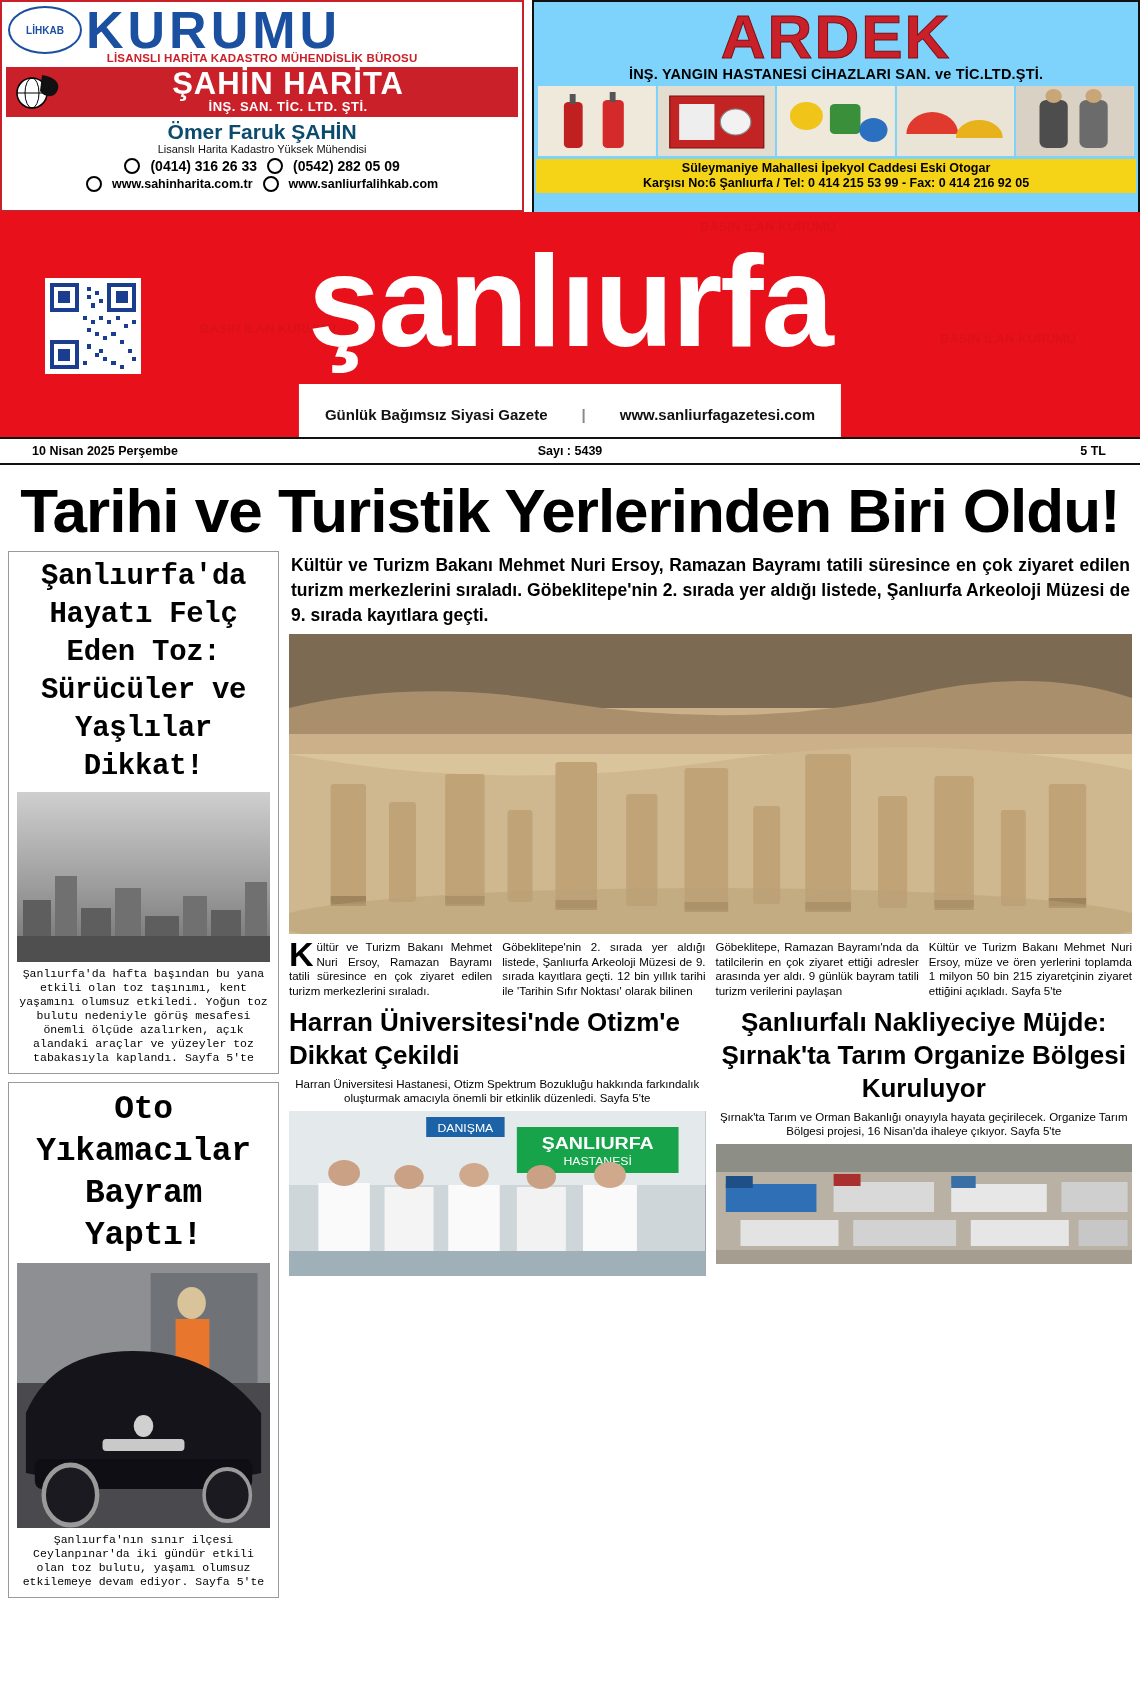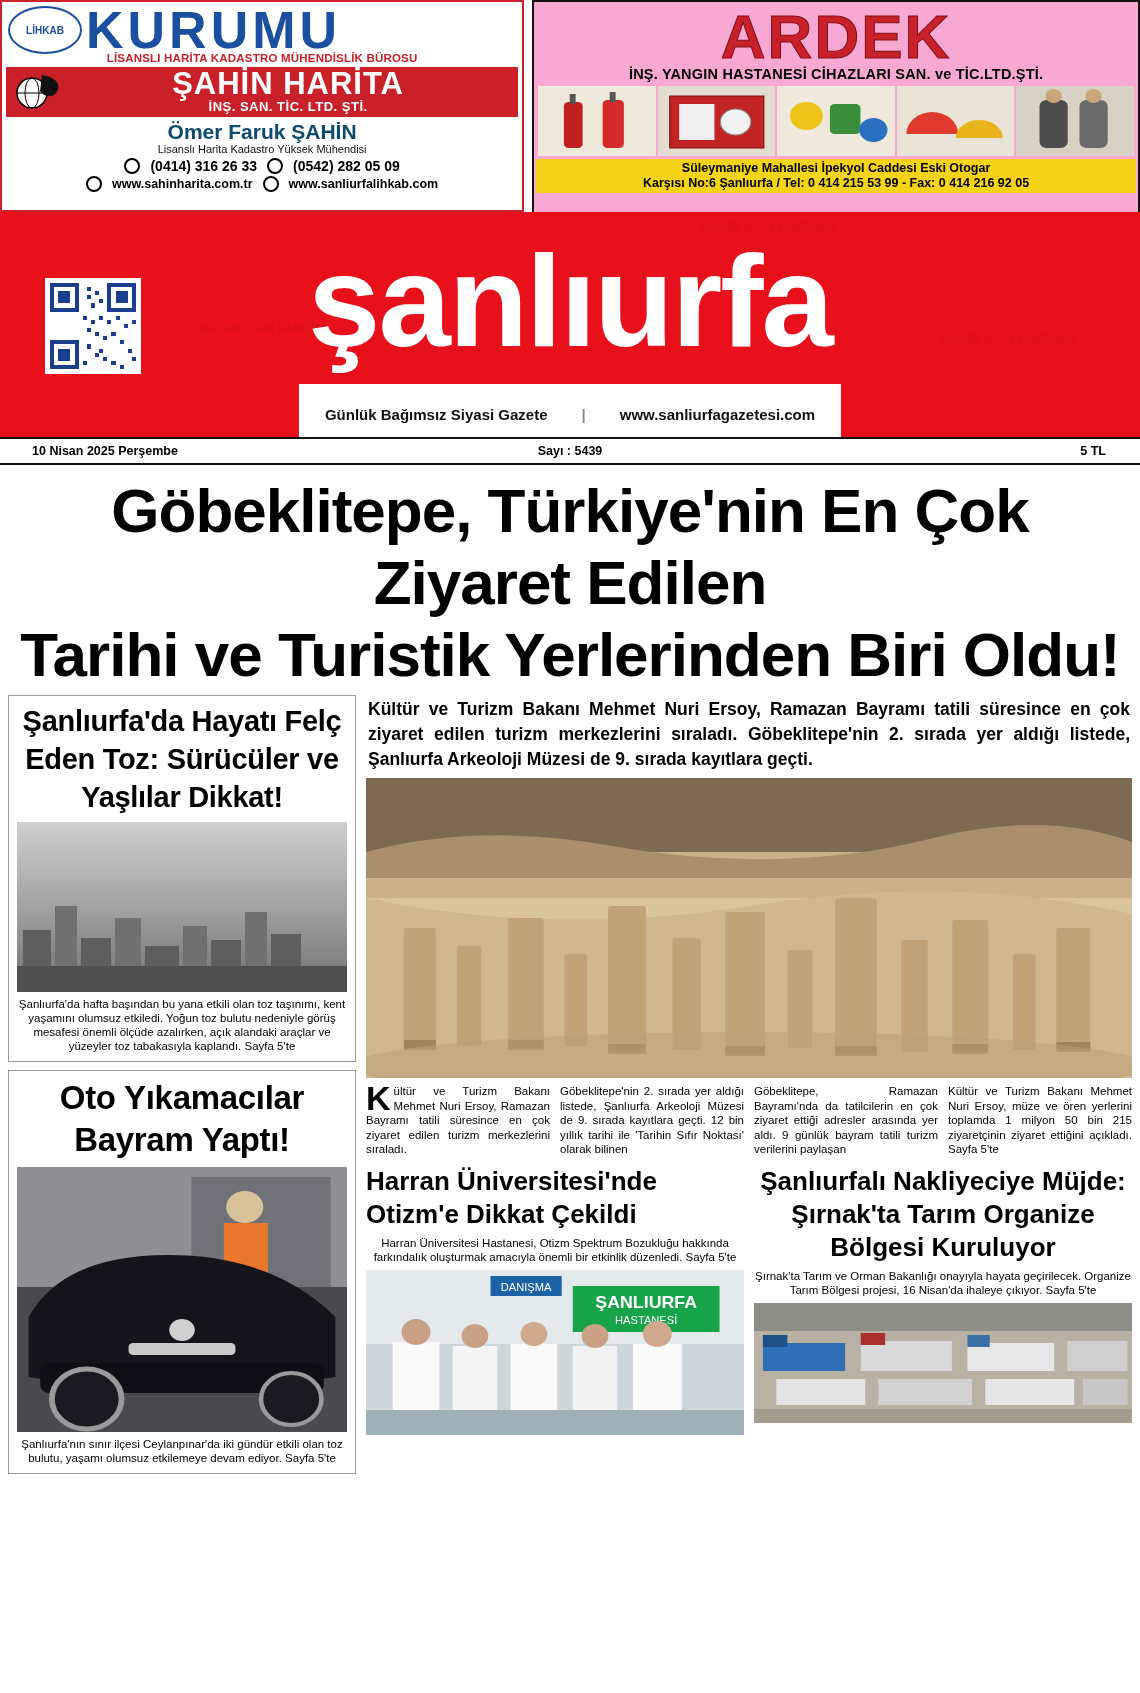--- a/index.html
+++ b/index.html
@@ -14,21 +14,21 @@
   }
 
   
   .ad-strip { display:flex; width:1140px; height:212px; }
   .ad-left {
     width:526px; height:212px; border:2px solid #c9202a; position:relative;
     background:#fff; overflow:hidden;
   }
   .ad-right {
     width:610px; height:264px; margin-left:8px; border:2px solid #111; position:relative;
-    background:#f9a8d4; overflow:hidden;
+    background:#7dd3fc; overflow:hidden;
   }
 
   
   .lihkab-row { display:flex; align-items:center; padding:4px 6px 0 6px; }
   .lihkab-logo {
     width:74px;height:48px;border:2px solid #1b4fa0;border-radius:50%;
     display:flex;align-items:center;justify-content:center;
     font-size:10px;font-weight:bold;color:#1b4fa0;flex:none;
   }
   .lihkab-word {
@@ -105,21 +105,21 @@
   }
   .headline .l1, .headline .l2 {
     font-weight:bold;line-height:72px;letter-spacing:-1px;
     font-family:"Liberation Sans", sans-serif;
   }
   .headline .l1 { font-size:62px; }
   .headline .l2 { font-size:62px; }
 
   
   .main { display:flex; padding:0 8px; gap:10px; }
-  .col-left { width:348px; }
+  .col-left { width:271px;font-family:Liberation Mono, monospace; }
   .col-right { flex:1; }
 
   .boxed { border:1px solid #9a9a9a; padding:6px 8px 8px 8px; }
   .lead-title {
     text-align:center;font-weight:bold;font-size:29px;line-height:38px;letter-spacing:-.3px;
   }
   .photo { width:100%;background:#8d8d8d;position:relative;overflow:hidden;margin-top:6px; }
   .cap { font-size:11.5px;line-height:14px;text-align:center;margin-top:5px; }
 
   .lead-para {
@@ -310,21 +310,20 @@
   </div>
 </div>
 
 <div class="datebar">
   <span class="d1">10 Nisan 2025 Perşembe</span>
   <span class="d2">Sayı : 5439</span>
   <span class="d3">5 TL</span>
 </div>
 
 <div class="headline">
-  <div class="l1">Göbeklitepe, Türkiye'nin En Çok Ziyaret Edilen</div>
   <div class="l2">Tarihi ve Turistik Yerlerinden Biri Oldu!</div>
 </div>
 
 <div class="main">
 
   <div class="col-left">
 
     <div class="boxed">
       <div class="lead-title">Şanlıurfa'da Hayatı Felç Eden Toz: Sürücüler ve Yaşlılar Dikkat!</div>
       <div class="photo" style="height:170px;">

